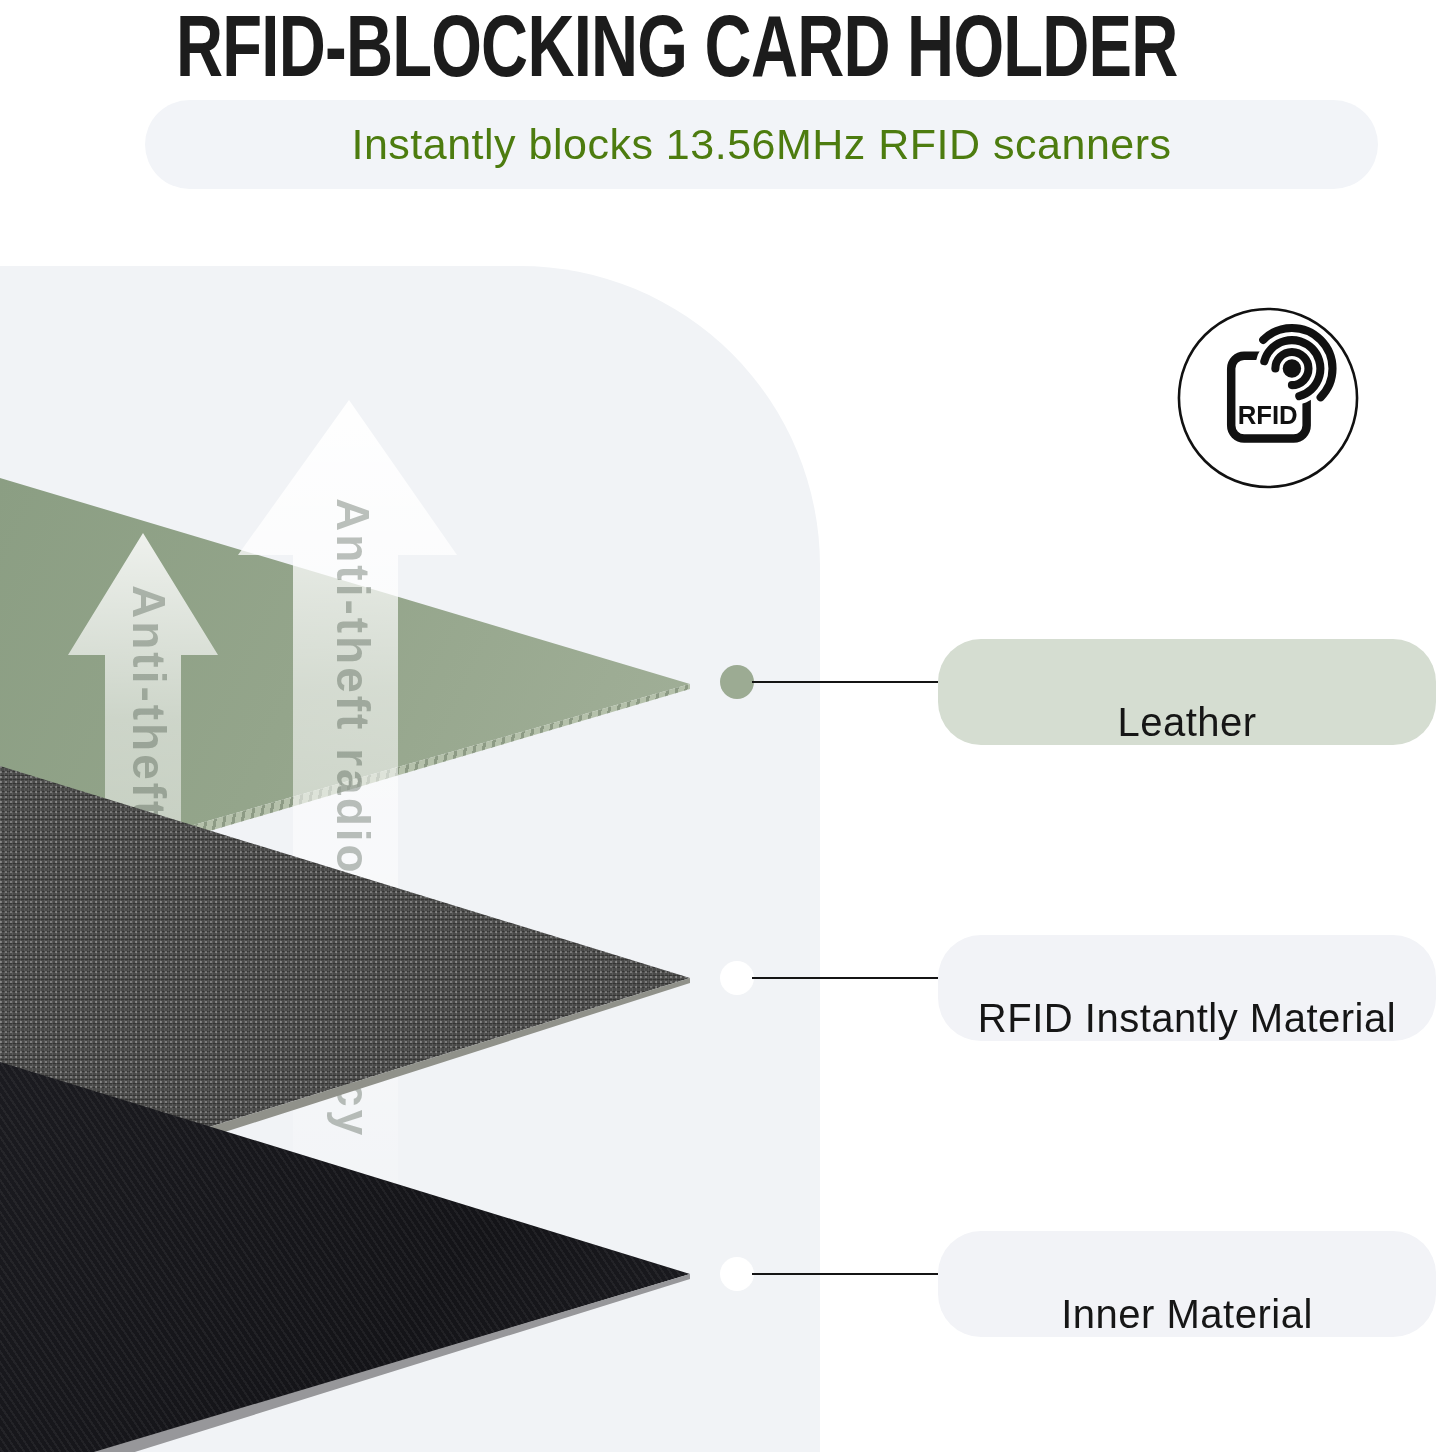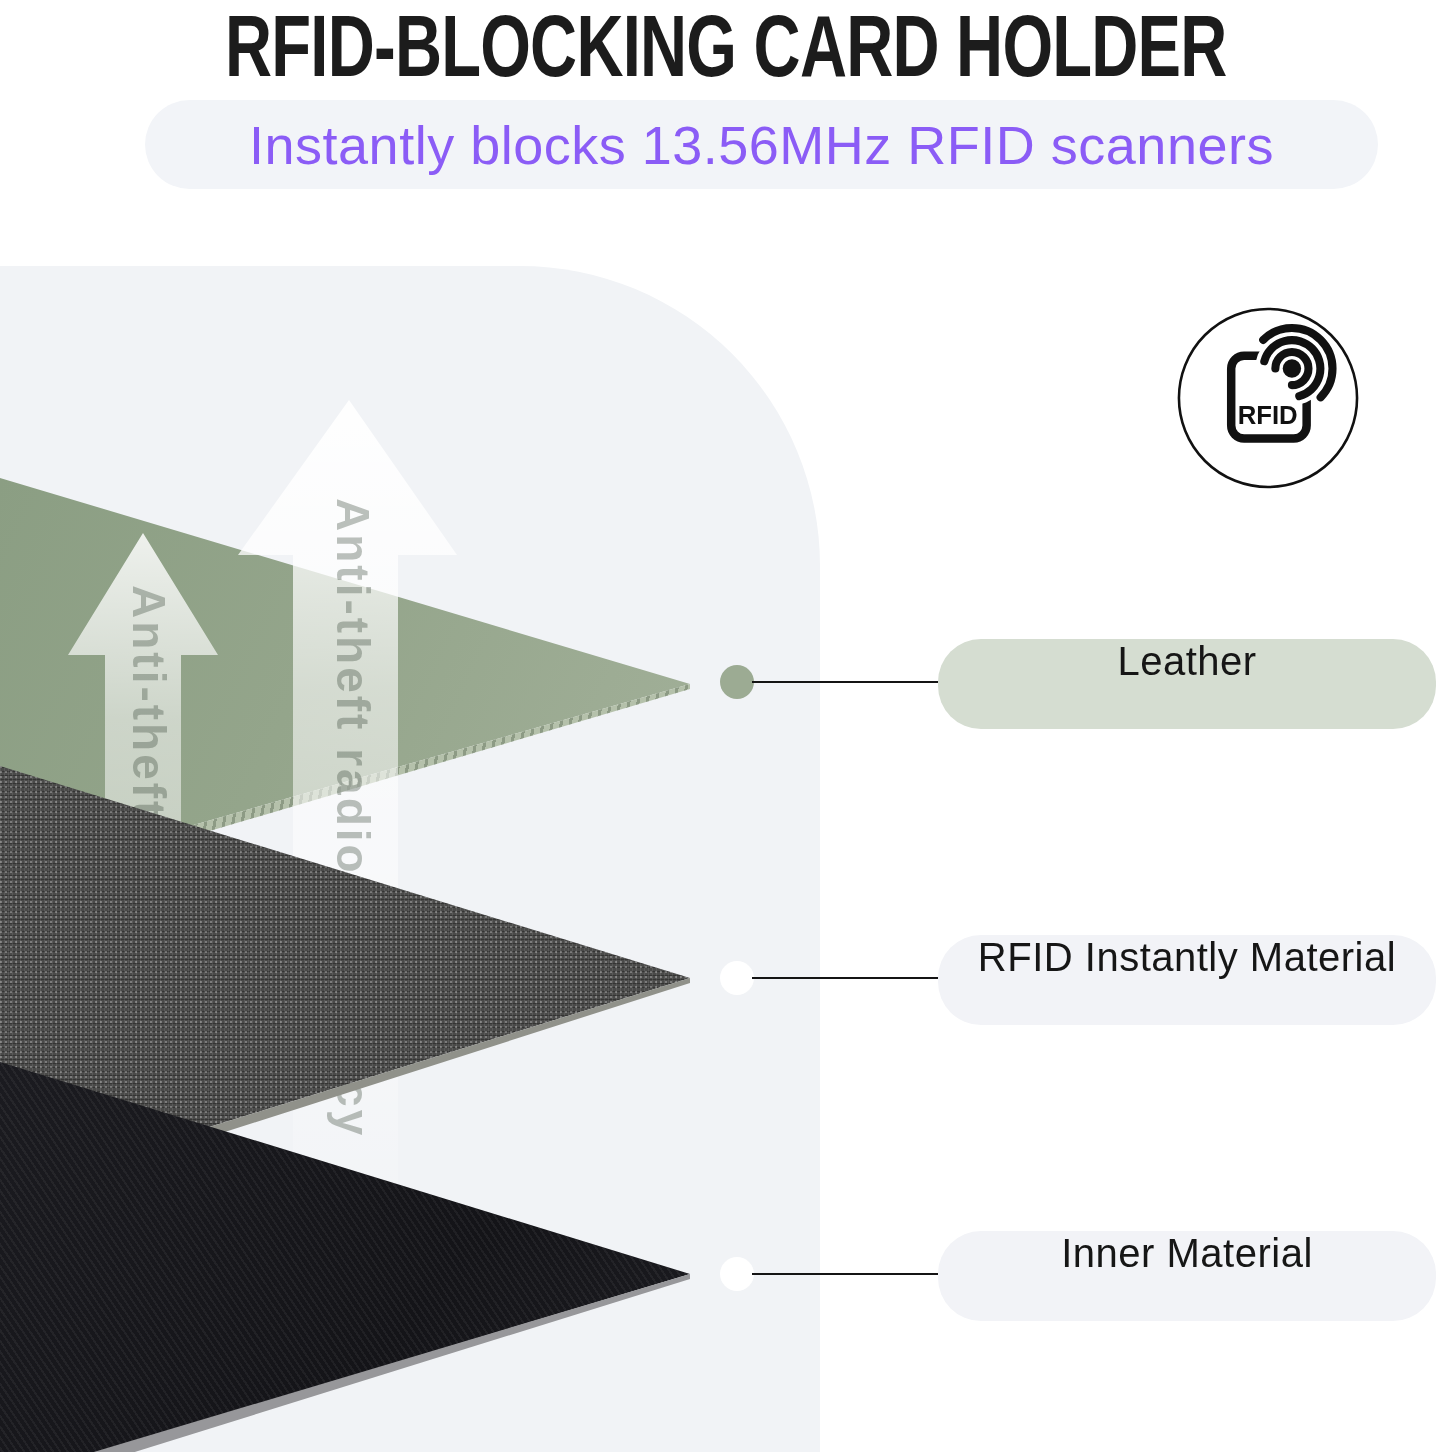--- a/index.html
+++ b/index.html
@@ -1,32 +1,32 @@
 <!DOCTYPE html>
 <html><head>
 <meta charset="utf-8">
 <style>
   html,body{margin:0;padding:0;background:#ffffff;}
   .canvas{
     position:relative;width:1452px;height:1452px;overflow:hidden;
     background:#ffffff;font-family:"Liberation Sans",sans-serif;
   }
   
-  .title-wrap{position:absolute;left:0;top:2px;width:1452px;text-align:center;}
+  .title-wrap{position:absolute;left:0;top:2px;width:1452px;}
   .title-text{
     display:inline-block;font-size:88px;font-weight:700;color:#1c1c1c;
     line-height:1.0;letter-spacing:-1px;transform:scaleX(.74);transform-origin:center;
     white-space:nowrap;
   }
   .subtitle-pill{
     position:absolute;left:145px;top:100px;width:1233px;height:89px;
     background:#f2f4f8;border-radius:45px;
     display:flex;align-items:center;justify-content:center;
   }
-  .subtitle-text{font-size:54px;color:#8b5cf6;letter-spacing:.5px;}
+  .subtitle-text{font-size:43px;color:#4d7c0f;letter-spacing:.5px;}
   
   .panel{
     position:absolute;left:0;top:266px;width:820px;height:1186px;
     background:#f1f3f6;border-top-right-radius:300px;
   }
   
   .feature-label{
     position:absolute;left:870px;top:378px;width:340px;height:60px;
     display:flex;align-items:center;justify-content:flex-end;
     font-size:44px;color:#2a2a2c;
@@ -100,22 +100,22 @@
   .row{position:absolute;left:0;width:1452px;height:0;z-index:6;}
   .row-dot{
     position:absolute;left:720px;top:-17px;width:34px;height:34px;border-radius:50%;
   }
   .dot-green{background:#9cab93;}
   .dot-white{background:#ffffff;}
   .row-line{
     position:absolute;left:752px;top:-1px;width:188px;height:2px;background:#141414;
   }
   .row-pill{
-    position:absolute;left:938px;top:-43px;width:498px;height:90px;border-radius:43px;
-    display:flex;align-items:flex-start;justify-content:center;
+    position:absolute;left:938px;top:-43px;width:498px;height:106px;border-radius:43px;
+    display:flex;align-items:flex-end;justify-content:center;
   }
   .pill-green{background:#d5ddd1;}
   .pill-gray{background:#f2f3f7;}
   .row-pill-label{font-size:40px;color:#161616;letter-spacing:.5px;}
   .r1{top:682px;} .r2{top:978px;} .r3{top:1274px;}
 </style>
 </head>
 <body>
 
 <div class="canvas">

